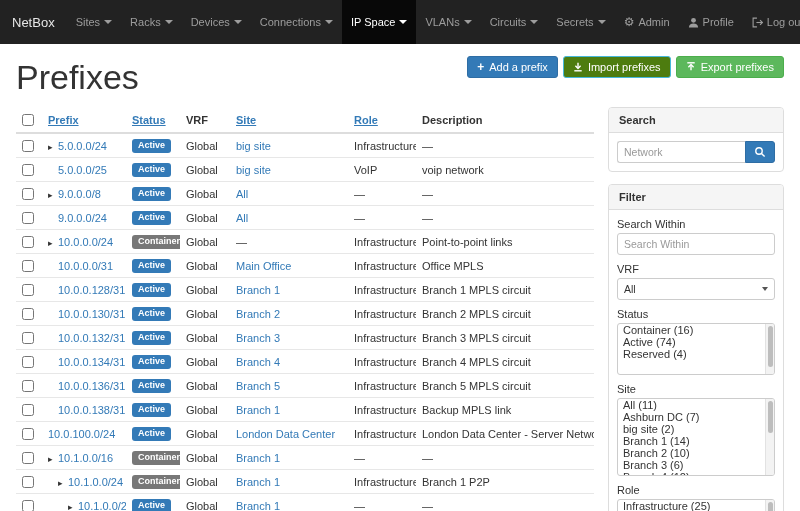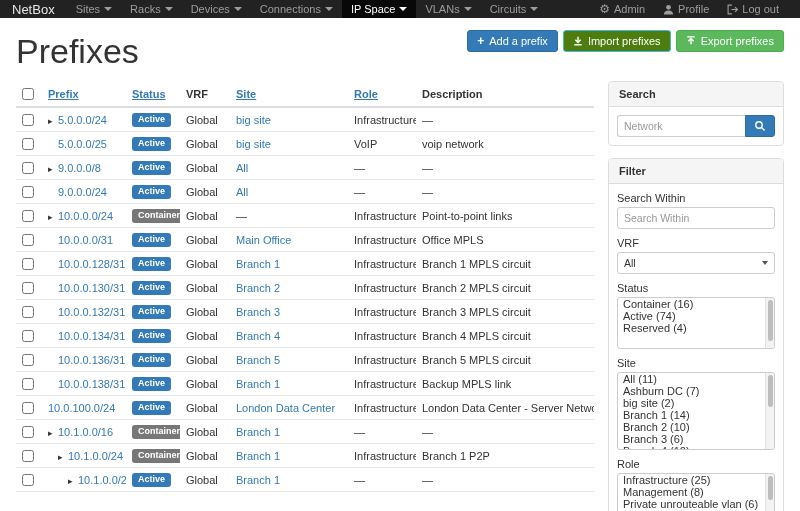--- a/index.html
+++ b/index.html
@@ -2,21 +2,21 @@
 <html><head>
 <meta charset="utf-8">
 <style>
   * { margin:0; padding:0; box-sizing:border-box; }
   html,body { width:800px; height:511px; overflow:hidden; }
   body { font-family:"Liberation Sans","DejaVu Sans",sans-serif; font-size:12px; color:#333; background:#fff; }
   a { text-decoration:none; }
   .lnk { color:#337ab7; cursor:pointer; }
 
   
-  .navbar { height:18px; background:#222; display:flex; align-items:stretch; padding:0 12px; }
+  .navbar { height:44px; background:#222; display:flex; align-items:stretch; padding:0 12px; }
   .brand { color:#e7e7e7; font-size:13px; display:flex; align-items:center; padding:0 12px 0 0; cursor:pointer; }
   .nav-menu, .nav-right { display:flex; list-style:none; align-items:stretch; }
   .nav-menu li, .nav-right li { color:#9d9d9d; font-size:11px; padding:0 9px; display:flex; align-items:center; gap:4px; cursor:pointer; white-space:nowrap; }
   .nav-menu li.active { background:#080808; color:#fff; }
   .nav-right { margin-left:auto; }
   .caret-down { width:0; height:0; border-top:4px solid currentColor; border-left:4px solid transparent; border-right:4px solid transparent; display:inline-block; }
   .nav-ic { width:11px; height:11px; display:inline-block; }
   .gear-glyph { font-size:12px; line-height:1; }
 
   
@@ -93,20 +93,24 @@
         <i class="caret-down"></i>
       </li>
     <li>
         <span>VLANs</span>
         <i class="caret-down"></i>
       </li>
     <li>
         <span>Circuits</span>
         <i class="caret-down"></i>
       </li>
+    <li>
+        <span>Secrets</span>
+        <i class="caret-down"></i>
+      </li>
   </ul>
   <ul class="nav-right">
     <li>
         <span class="gear-glyph">⚙</span>
         <span>Admin</span>
       </li>
     <li>
         <svg class="nav-ic" viewBox="0 0 10 10">
           <circle cx="5" cy="3" r="2.2" fill="currentColor"></circle>
           <path d="M0.8 9.6c0-2.3 1.8-3.6 4.2-3.6s4.2 1.3 4.2 3.6z" fill="currentColor"></path>

